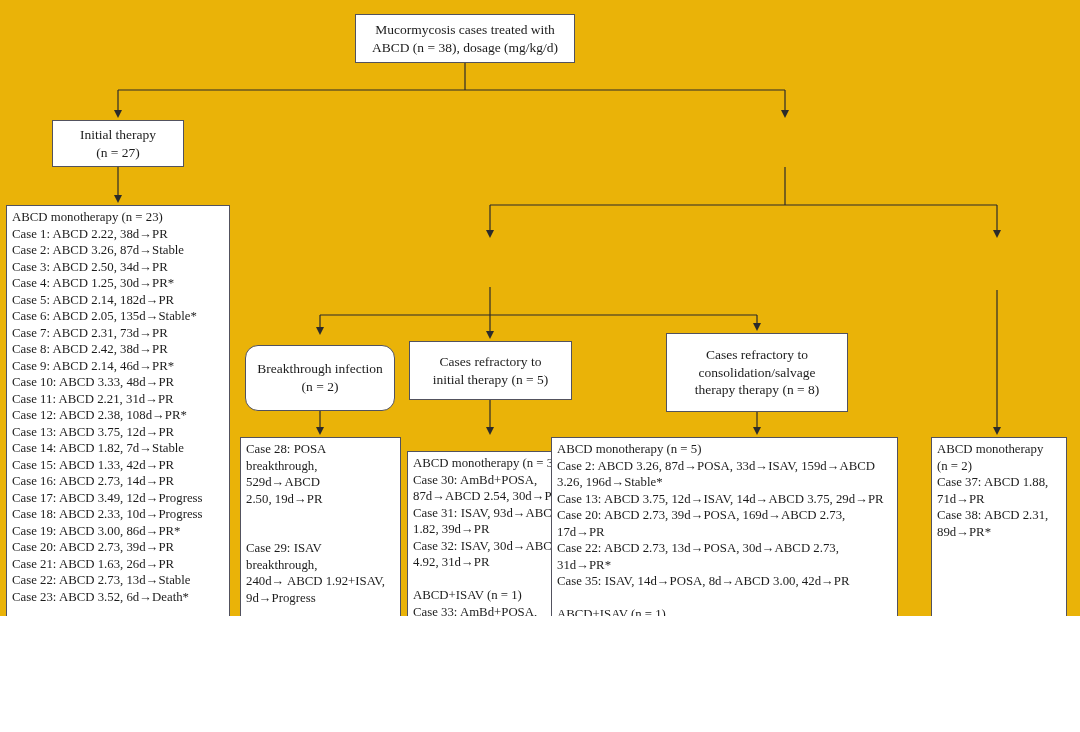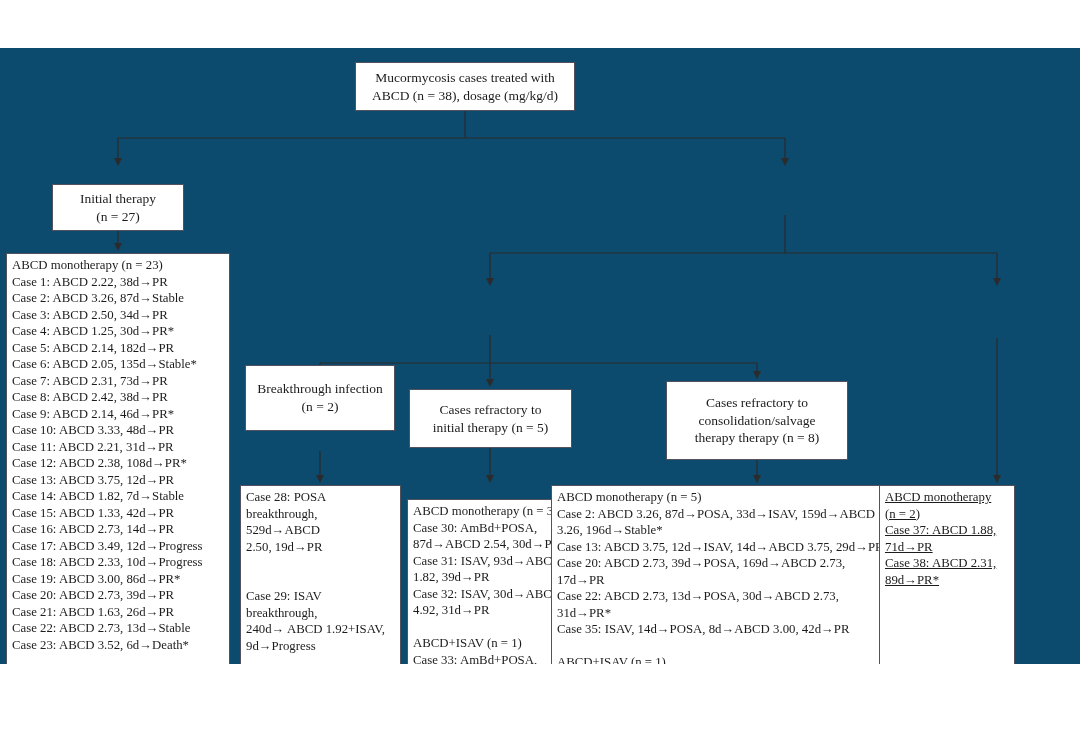--- a/index.html
+++ b/index.html
@@ -1,46 +1,46 @@
 <!DOCTYPE html>
 <html><head>
 <meta charset="utf-8">
 <style>
   html,body { margin:0; padding:0; background:#ffffff; }
   #page {
-    position:relative; width:1080px; height:616px; background:#0c4a6e;
-    font-family:"Liberation Serif", serif; color:#1c1c1c; overflow:hidden;margin-top:48px;
+    position:relative; width:1080px; height:616px; background:#eab308;
+    font-family:"Liberation Serif", serif; color:#1c1c1c; overflow:hidden;
   }
   #edges, #watermark { position:absolute; left:0; top:0; pointer-events:none; }
   .box {
     position:absolute; box-sizing:border-box; background:#ffffff;
     border:1.4px solid #52525e; white-space:pre-line;
   }
   .hdr {
     display:flex; align-items:center; justify-content:center; text-align:center;
     font-size:13.5px; line-height:1.32; padding:2px 4px;
   }
   .list {
     font-size:12.8px; line-height:16.5px; text-align:left;
     padding:3px 12px 2px 5px; overflow:hidden;
   }
   
   #n-root       { left:355px; top:14px;  width:220px; height:49px; }
-  #n-initial    { left:52px;  top:136px; width:132px; height:47px; }
+  #n-initial    { left:52px;  top:120px; width:132px; height:47px; }
   #n-salvage    { left:719px; top:120px; width:133px; height:47px; }
   #n-initcases  { left:6px;   top:205px; width:224px; height:524px; }
   #n-refractory { left:424px; top:240px; width:132px; height:47px; }
   #n-relapse    { left:930px; top:240px; width:137px; height:50px; }
-  #n-breakthru  { left:245px; top:317px; width:150px; height:66px; }
+  #n-breakthru  { left:245px; top:345px; width:150px; height:66px;border-radius:13px; }
   #n-refinit    { left:409px; top:341px; width:163px; height:59px; }
   #n-refcons    { left:666px; top:333px; width:182px; height:79px; }
   #n-btcases    { left:240px; top:437px; width:161px; height:292px; }
   #n-ricases    { left:407px; top:451px; width:168px; height:292px; }
   #n-rccases    { left:551px; top:437px; width:347px; height:292px; }
-  #n-relcases   { left:879px; top:437px; width:136px; height:292px;text-decoration:underline; }
+  #n-relcases   { left:931px; top:437px; width:136px; height:292px; }
 </style>
 </head>
 <body>
 
 <div id="page">
 
   <svg id="edges" width="1080" height="732" viewBox="0 0 1080 732">
     <defs>
       <marker id="arrow" viewBox="0 0 8 8" refX="6" refY="4" markerWidth="8" markerHeight="8" orient="auto" markerUnits="userSpaceOnUse">
         <path d="M0,0 L8,4 L0,8 Z" fill="#2b2b2b"></path>

